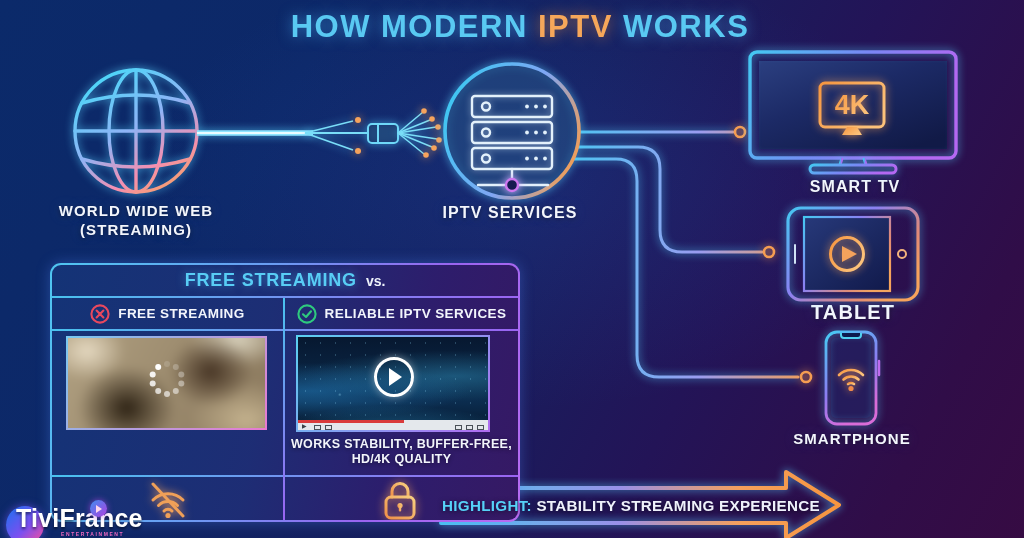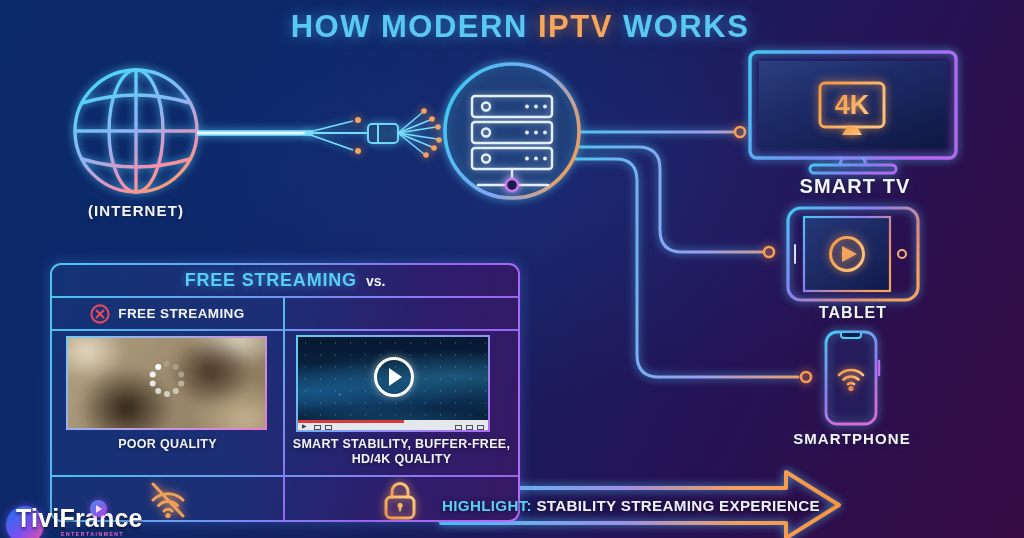--- a/index.html
+++ b/index.html
@@ -216,24 +216,26 @@
     <path d="M497,488 H786 V472 L839,505 L786,538 V523 H441" fill="none" stroke="url(#gArr)" stroke-width="4" stroke-linecap="round" stroke-linejoin="round" class="glow-c"></path>
   </svg>
 
   <div class="abs page-title">
     <span class="t-cyan">HOW MODERN</span>
     <span class="t-or">IPTV</span>
     <span class="t-cyan">WORKS</span>
   </div>
 
   <div class="node-label" style="left:36px;top:201px;width:200px;">
-    <div>(INTERNET)</div>
+    <div>WORLD WIDE WEB</div>
+    <div>(STREAMING)</div>
   </div>
-  <div class="node-label" style="left:755px;top:177px;width:200px;font-size:20px;">SMART TV</div>
-  <div class="node-label" style="left:753px;top:303px;width:200px;font-size:16px;">TABLET</div>
+  <div class="node-label" style="left:410px;top:203px;width:200px;font-size:16px;">IPTV SERVICES</div>
+  <div class="node-label" style="left:755px;top:177px;width:200px;font-size:16px;">SMART TV</div>
+  <div class="node-label" style="left:753px;top:303px;width:200px;font-size:20px;">TABLET</div>
   <div class="node-label" style="left:752px;top:429px;width:200px;">SMARTPHONE</div>
 
   <svg class="abs" style="left:746px;top:46px;" width="214" height="130" viewBox="0 0 214 130">
     <defs>
       <linearGradient id="tvG" x1="0" y1="0" x2="1" y2=".25">
         <stop offset="0" stop-color="#44c8f2"></stop>
           <stop offset=".55" stop-color="#7a86f4"></stop>
           <stop offset="1" stop-color="#b468f2"></stop>
       </linearGradient>
       <linearGradient id="orG" x1="0" y1="0" x2="1" y2=".6">
@@ -318,20 +320,27 @@
         <span class="cvs">vs.</span>
       </div>
       <div class="hsep" style="top:31px;"></div>
 
       <div class="cmp-head left">
         <svg width="20" height="20" viewBox="0 0 20 20">
           <circle cx="10" cy="10" r="8.6" fill="none" stroke="#e8485e" stroke-width="2.1"></circle>
           <path d="M6.6,6.6 L13.4,13.4 M13.4,6.6 L6.6,13.4" stroke="#e8485e" stroke-width="2.1" stroke-linecap="round"></path>
         </svg>
         <span class="ht">FREE STREAMING</span>
+      </div>
+      <div class="cmp-head right">
+        <svg width="20" height="20" viewBox="0 0 20 20">
+          <circle cx="10" cy="10" r="8.6" fill="none" stroke="#2ec97e" stroke-width="2.1"></circle>
+          <path d="M6,10.3 L9,13 L14,7.3" fill="none" stroke="#2ec97e" stroke-width="2.1" stroke-linecap="round" stroke-linejoin="round"></path>
+        </svg>
+        <span class="ht">RELIABLE IPTV SERVICES</span>
       </div>
       <div class="hsep" style="top:64px;"></div>
 
       <div class="thumb bad">
         <div class="thumb-inner">
           <div class="bad-bg"></div>
           <svg class="abs" style="left:50%;top:46%;margin:-22px 0 0 -22px;" width="44" height="44" viewBox="0 0 44 44">
             <g fill="#ffffff">
               <circle cx="22" cy="7" r="3" opacity=".15"></circle>
                 <circle cx="30.8" cy="9.9" r="3" opacity=".24"></circle>
@@ -361,24 +370,23 @@
             <span class="bar-sq" style="left:16px;"></span>
             <span class="bar-sq" style="left:27px;"></span>
             <span class="bar-sq" style="right:26px;"></span>
             <span class="bar-sq" style="right:15px;"></span>
             <span class="bar-sq" style="right:4px;"></span>
           </div>
         </div>
       </div>
 
       <div class="caption left">
-        <div>POOR QUALITY</div>
       </div>
       <div class="caption right">
-        <div>SMART STABILITY, BUFFER-FREE,</div>
+        <div>WORKS STABILITY, BUFFER-FREE,</div>
         <div>HD/4K QUALITY</div>
       </div>
       <div class="hsep" style="top:210px;"></div>
 
       <svg class="abs" style="left:93px;top:215px;" width="46" height="40" viewBox="0 0 46 40">
         <g fill="none" stroke="#f0a058" stroke-width="3" stroke-linecap="round" class="glow-o">
           <path d="M8,20 A21,21 0 0 1 38,20"></path>
           <path d="M13.5,25.5 A13.5,13.5 0 0 1 32.5,25.5"></path>
           <path d="M19,31 A5.6,5.6 0 0 1 27,31"></path>
           <circle cx="23" cy="35.5" r="2.6" fill="#f0a058" stroke="none"></circle>

